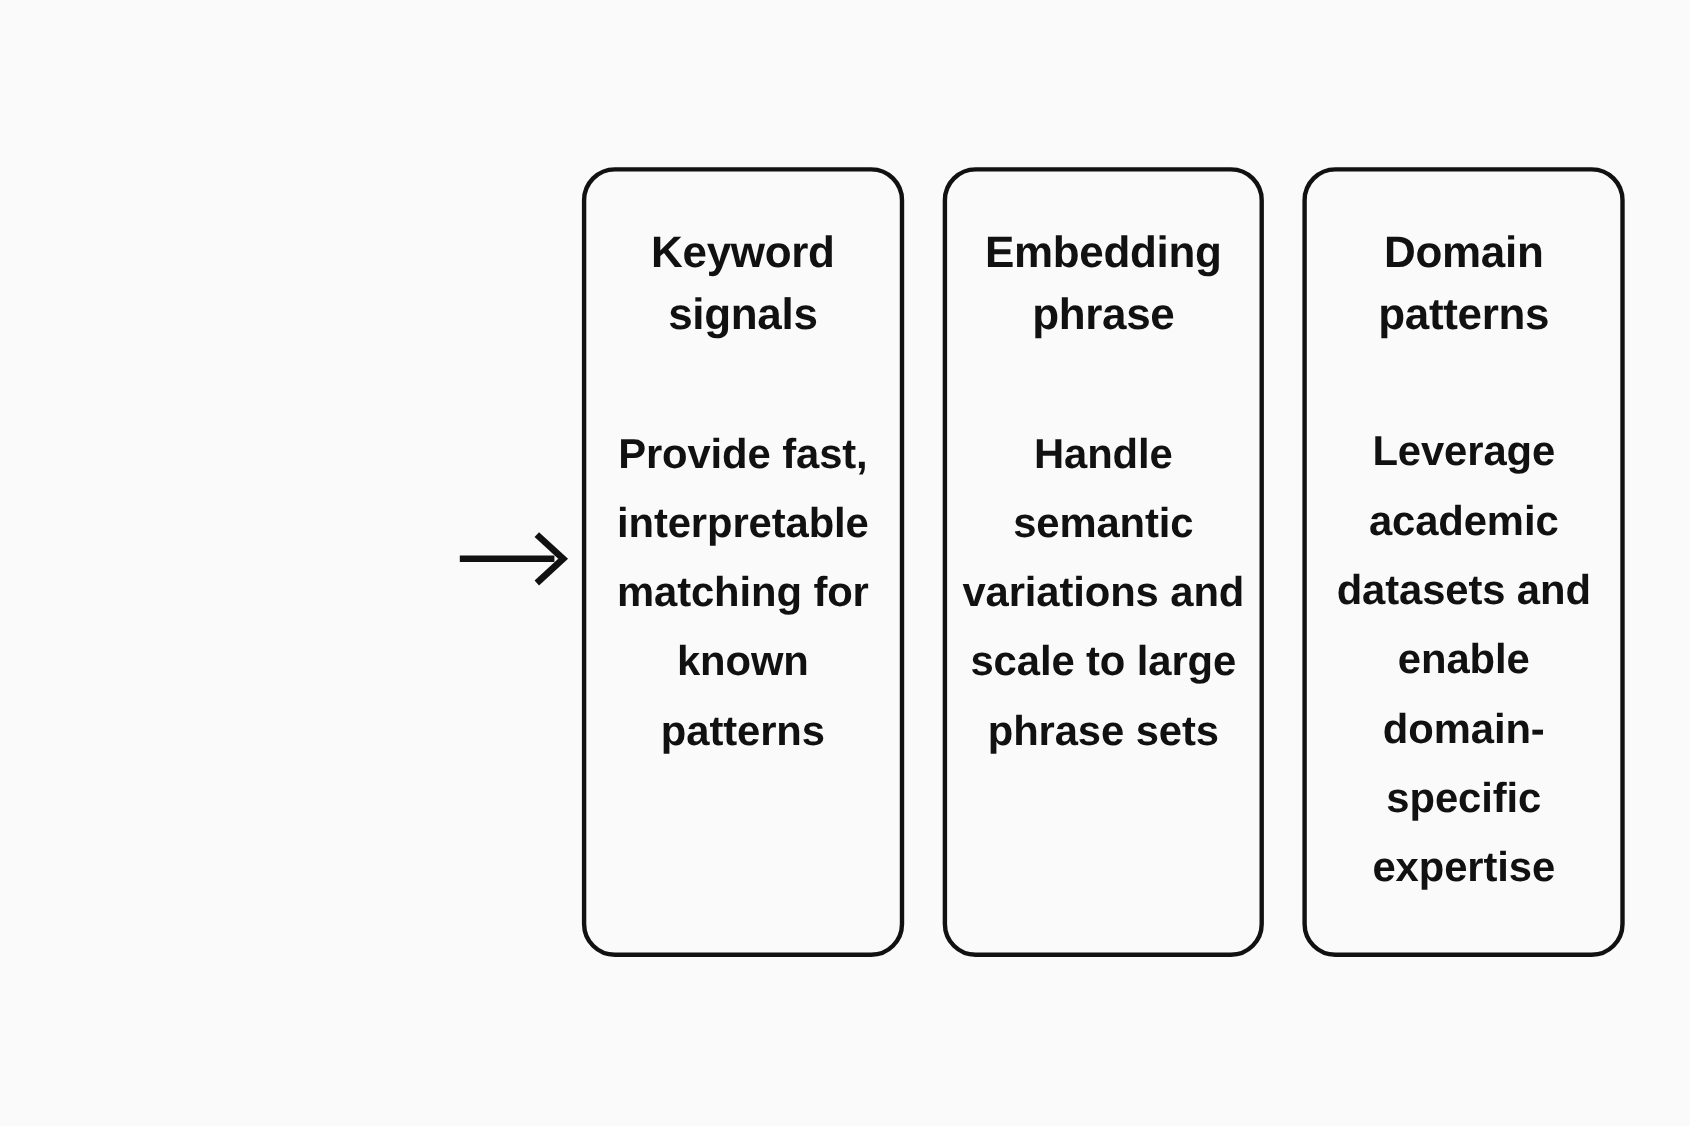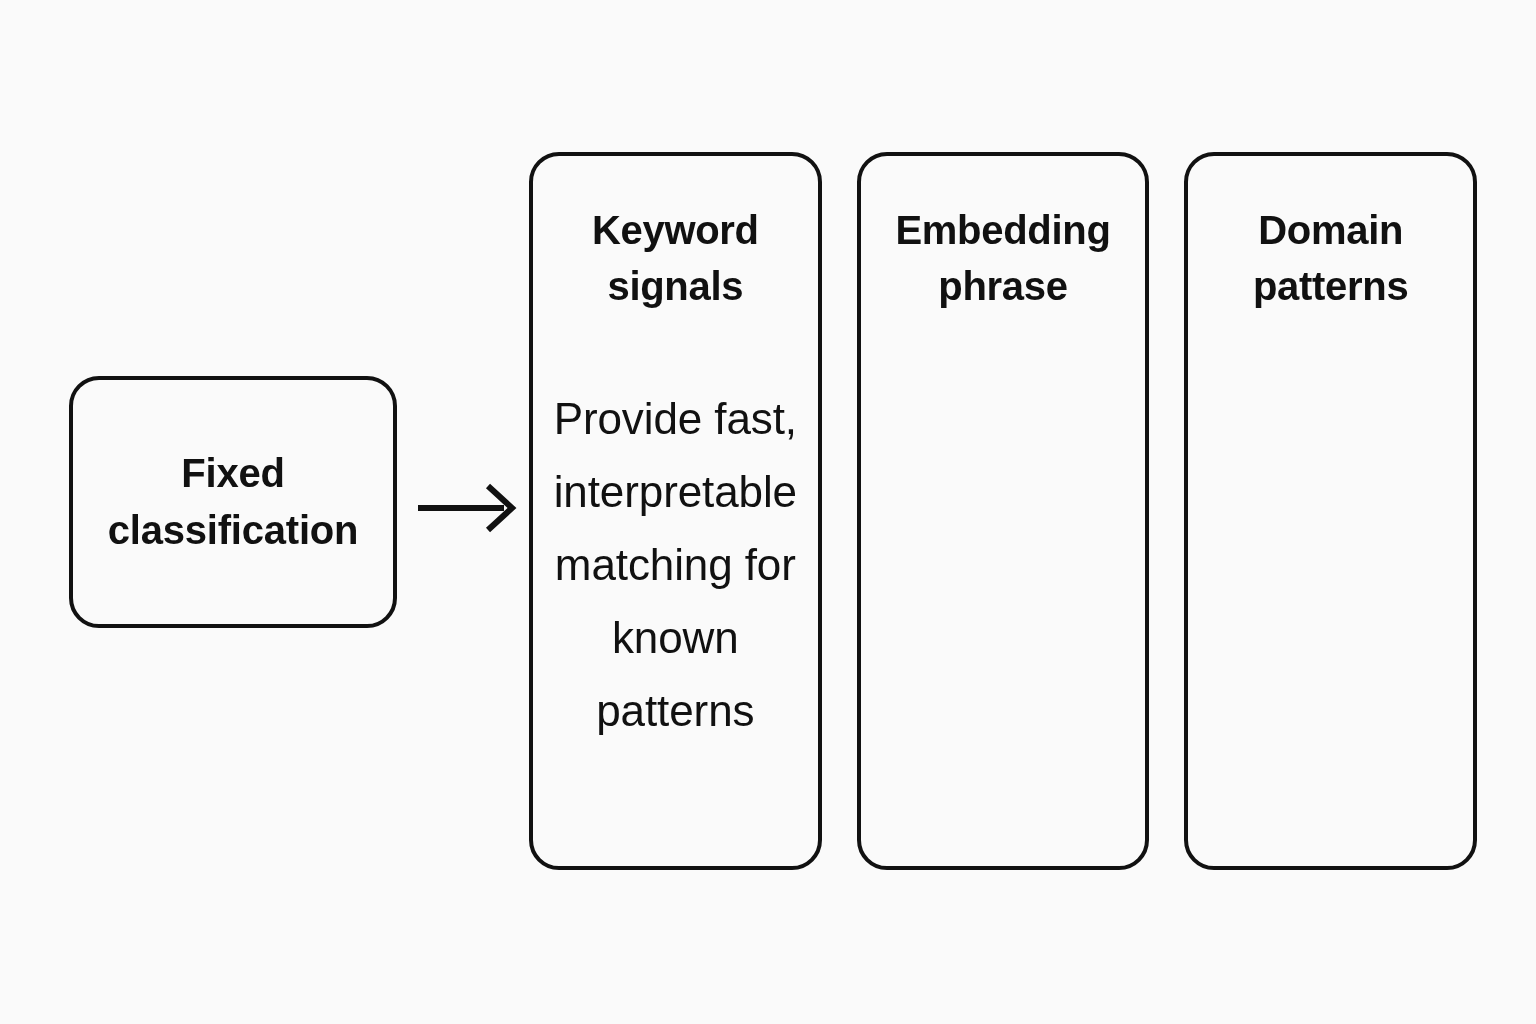--- a/index.html
+++ b/index.html
@@ -75,38 +75,34 @@
     font-size: 40px;
     font-weight: bold;
     line-height: 1.4;
     text-align: center;
     letter-spacing: -0.3px;
     white-space: pre-line;
     margin: 0;
   }
   .card-body {
     margin-top: 68px;
-    font-size: 44px;
-    font-weight: normal;
+    font-size: 38px;
+    font-weight: bold;
     line-height: 1.66;
     text-align: center;
     letter-spacing: -0.1px;
     white-space: pre-line;
   }
   .card-3 .card-body { margin-top: 66px; }
 </style>
 </head>
 <body>
 
 <div id="canvas">
 
-  <div class="source-box">
-    <div class="source-label">Fixed
-classification</div>
-  </div>
 
   <svg class="arrow" viewBox="0 0 104 54" aria-hidden="true">
     <line x1="2" y1="27" x2="88" y2="27" stroke="#111111" stroke-width="6" stroke-linecap="butt"></line>
     <polyline points="72,5 96,27 72,49" fill="none" stroke="#111111" stroke-width="6" stroke-linecap="butt" stroke-linejoin="miter"></polyline>
   </svg>
 
   <div class="cards">
 
     <div class="card card-1">
       <div class="card-title">Keyword
@@ -114,21 +110,32 @@
       <div class="card-body">Provide fast,
 interpretable
 matching for
 known
 patterns</div>
     </div>
 
     <div class="card card-2">
       <div class="card-title">Embedding
 phrase</div>
+      <div class="card-body">Handle
+semantic
+variations and
+scale to large
+phrase sets</div>
     </div>
 
     <div class="card card-3">
       <div class="card-title">Domain
 patterns</div>
+      <div class="card-body">Leverage
+academic
+datasets and
+enable
+domain-specific
+expertise</div>
     </div>
 
   </div>
 </div>
 
 </body></html>

